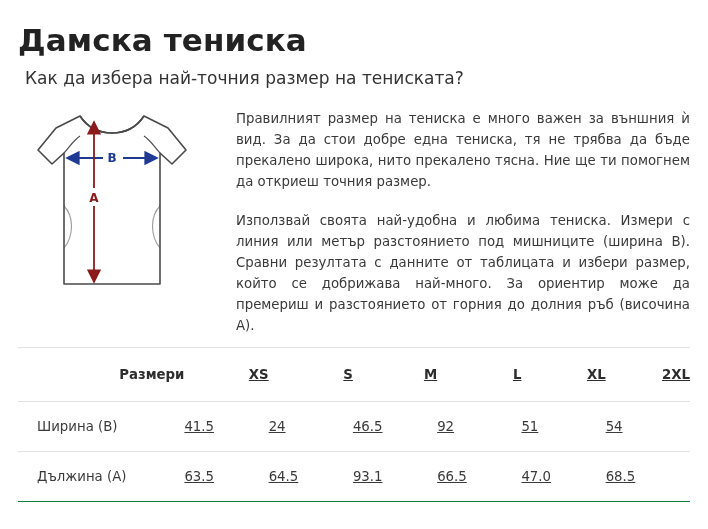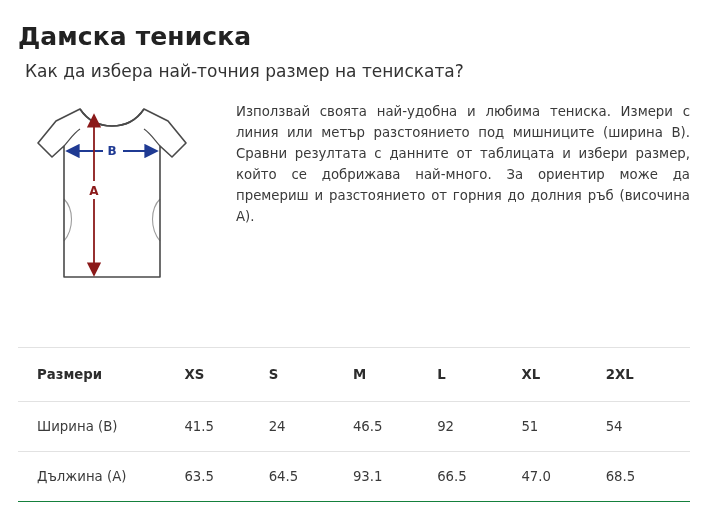--- a/index.html
+++ b/index.html
@@ -15,21 +15,21 @@
     overflow: hidden;
   }
   .page {
     position: relative;
     width: 708px;
     height: 529px;
     box-sizing: border-box;
     padding: 0 18px;
   }
   .title {
-    font-size: 25px;
+    font-size: 31px;
     font-weight: bold;
     color: #222222;
     margin: 22px 0 0 0;
     letter-spacing: 0.1px;
   }
   .subtitle {
     font-size: 17px;
     color: #333333;
     margin: 10px 0 0 7px;
     font-weight: normal;
@@ -80,29 +80,31 @@
     border-bottom: 1px solid #e2e2e2;
     font-weight: normal;
     color: #3a3a3a;
   }
   table.size-table thead th {
     border-top: 1px solid #e2e2e2;
     font-weight: bold;
     color: #2d2d2d;
     padding-top: 19px;
     padding-bottom: 19px;
+    text-align: right;
   }
   table.size-table th.col-label,
   table.size-table td.col-label {
     width: 150px;
     padding-left: 19px;
   }
   table.size-table th.col-size,
   table.size-table td.col-size {
     width: 86px;
+    text-decoration: underline;
   }
   table.size-table tbody tr:last-child td {
     border-bottom: 1px solid #15803d;
   }
 </style>
 </head>
 <body>
 
 <div class="page">
 
@@ -143,20 +145,21 @@
         <rect x="85" y="44" width="20" height="16" fill="#ffffff"></rect>
         <text x="94" y="56" text-anchor="middle" font-family="DejaVu Sans, sans-serif" font-size="12" font-weight="bold" fill="#1f3a93">B</text>
 
         <line x1="76" y1="16" x2="76" y2="176" stroke="#8b1a1a" stroke-width="1.8" marker-start="url(#redarrowstart)" marker-end="url(#redarrow)"></line>
         <rect x="68" y="82" width="17" height="18" fill="#ffffff"></rect>
         <text x="76" y="96" text-anchor="middle" font-family="DejaVu Sans, sans-serif" font-size="12" font-weight="bold" fill="#8b1a1a">A</text>
       </svg>
     </div>
 
     <div class="text-col">
+      <p class="para">Правилният размер на тениска е много важен за външния ѝ вид. За да стои добре една тениска, тя не трябва да бъде прекалено широка, нито прекалено тясна. Ние ще ти помогнем да откриеш точния размер.</p>
       <p class="para">Използвай своята най-удобна и любима тениска. Измери с линия или метър разстоянието под мишниците (ширина B). Сравни резултата с данните от таблицата и избери размер, който се добрижава най-много. За ориентир може да премериш и разстоянието от горния до долния ръб (височина A).</p>
     </div>
 
   </div>
 
   <div class="table-wrap">
     <table class="size-table">
       <thead>
         <tr>
           <th class="col-label">Размери</th>

